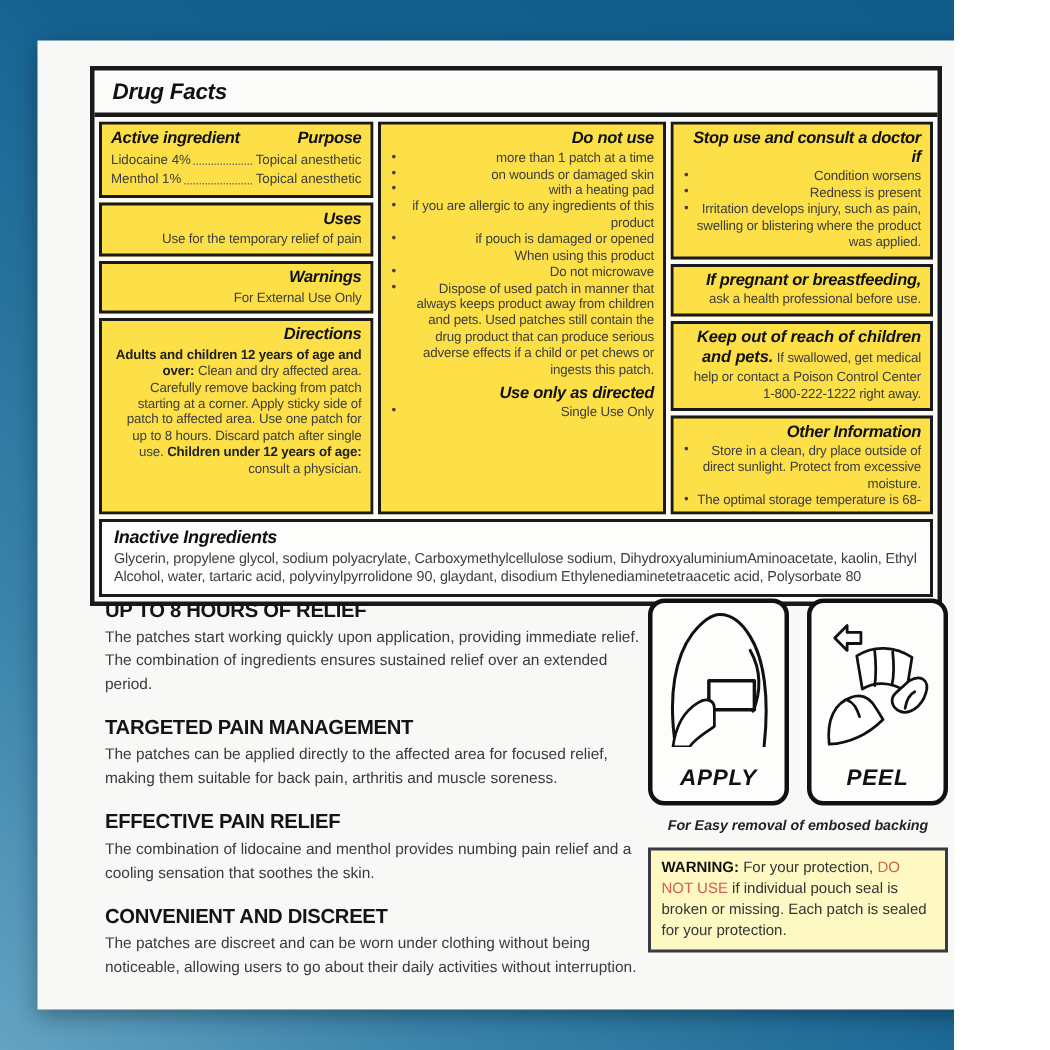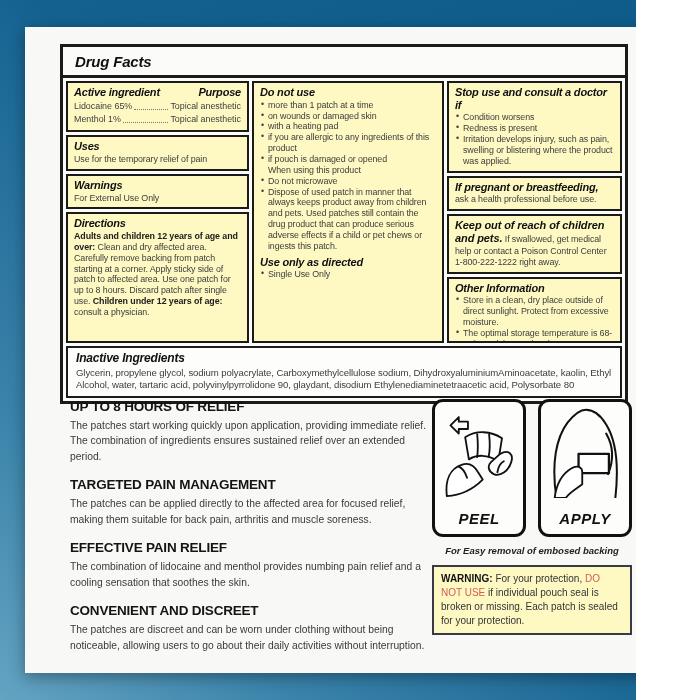--- a/index.html
+++ b/index.html
@@ -8,21 +8,21 @@
     background:linear-gradient(45deg,#64a3c2 0%,#3a83aa 22%,#146190 55%,#0f5c8a 100%);}
   .paper{position:absolute;left:25px;top:27px;width:640px;height:646px;
     background:#f8f8f6;box-shadow:0 4px 14px rgba(0,0,0,.35);}
   
   .dfbox{position:absolute;left:35px;top:17px;width:562px;border:3px solid #1a1a1a;background:#fbfbf9;}
   .df-title{font-size:15px;font-weight:700;font-style:italic;color:#111;
     padding:6px 12px 5px;border-bottom:3px solid #1a1a1a;letter-spacing:-.2px;}
   .df-cols{display:flex;gap:3px;padding:3px;height:262px;}
   .df-col{display:flex;flex-direction:column;gap:3px;overflow:hidden;}
   .c1{width:183px;} .c2{width:192px;} .c3{flex:1;}
-  .box{border:2px solid #1a1a1a;padding:3px 6px 4px;background:#fef9c3;overflow:hidden;}
+  .box{border:2px solid #1a1a1a;padding:3px 6px 4px;background:#fde047;overflow:hidden;text-align:right;}
   .grow{flex:1;}
   .h{font-size:11px;font-weight:700;font-style:italic;color:#101010;margin:0 0 1px;letter-spacing:-.2px;line-height:1.15;}
   .body,.bl{font-size:8.9px;color:#3d3d3d;line-height:1.22;letter-spacing:-.1px;margin:0;}
   .bl{position:relative;padding-left:8px;white-space:pre-line;}
   .bl::before{content:"•";position:absolute;left:1px;top:-1px;color:#3d3d3d;}
   .ai-head{display:flex;justify-content:space-between;}
   .ai-row{display:flex;align-items:flex-end;font-size:8.9px;color:#3d3d3d;line-height:1.5;}
   .dots{flex:1;border-bottom:1px dotted #777;margin:0 2px 3px;}
   b.inb{color:#202020;}
   .ih{font-weight:700;font-style:italic;font-size:11px;color:#101010;}
@@ -55,21 +55,21 @@
 
       <div class="df-cols">
 
         <div class="df-col c1">
           <div class="box">
             <div class="ai-head">
               <span class="h">Active ingredient</span>
               <span class="h">Purpose</span>
             </div>
             <div class="ai-row">
-              <span>Lidocaine 65%</span>
+              <span>Lidocaine 4%</span>
               <span class="dots"></span>
               <span>Topical anesthetic</span>
             </div>
             <div class="ai-row">
               <span>Menthol 1%</span>
               <span class="dots"></span>
               <span>Topical anesthetic</span>
             </div>
           </div>
 
@@ -152,43 +152,43 @@
       <div class="benefit">
         <h3>CONVENIENT AND DISCREET</h3>
         <p>The patches are discreet and can be worn under clothing without being noticeable, allowing users to go about their daily activities without interruption.</p>
       </div>
     </div>
 
     <div class="rightcol">
       <div class="iconrow">
         <div class="iconbox">
           <svg width="80" height="92" viewBox="0 0 86 100">
+            <g stroke="#111" fill="none" stroke-width="2.2" stroke-linejoin="round" stroke-linecap="round">
+              <path d="M12 100 C6 62 12 34 24 18 C32 8 38 4 44 4 C52 4 60 10 66 20 C76 36 80 64 76 100"></path>
+              <path d="M66 30 C74 44 74 60 68 74"></path>
+              <rect x="36" y="52" width="33" height="21" fill="#fff" stroke-width="2.5"></rect>
+              <path d="M10 100 C12 84 18 74 28 68 C34 64 40 66 40 72 L40 85 C32 91 26 94 22 100 Z" fill="#fff" stroke-width="2"></path>
+            </g>
+          </svg>
+          <div class="lbl">APPLY</div>
+        </div>
+        <div class="iconbox">
+          <svg width="80" height="92" viewBox="0 0 86 100">
             <g stroke="#111" fill="none" stroke-width="2" stroke-linejoin="round" stroke-linecap="round">
               <path d="M12 21 L21 12 L21 17 L31 17 L31 25 L21 25 L21 30 Z"></path>
               <path d="M28 34 C40 26 56 27 68 35 L64 60 C52 52 40 53 32 58 Z" fill="#fff"></path>
               <path d="M41 30.5 C42 40 42 48 41 55.5"></path>
               <path d="M54 31 C55 40 55 48 53.5 55"></path>
               <path d="M66 52 C75 47 81 52 78 61 C75 71 66 77 59 74 C53 71 52 65 56 61 Z" fill="#fff"></path>
               <path d="M63 72 C64 66 66 62 70 60"></path>
               <path d="M8 98 C6 80 12 68 24 64 C32 61 38 65 42 72 L47 80 C36 91 24 97 8 98 Z" fill="#fff"></path>
               <path d="M30 78 C28 72 26 68 21 66"></path>
             </g>
           </svg>
           <div class="lbl">PEEL</div>
         </div>
-        <div class="iconbox">
-          <svg width="80" height="92" viewBox="0 0 86 100">
-            <g stroke="#111" fill="none" stroke-width="2.2" stroke-linejoin="round" stroke-linecap="round">
-              <path d="M12 100 C6 62 12 34 24 18 C32 8 38 4 44 4 C52 4 60 10 66 20 C76 36 80 64 76 100"></path>
-              <path d="M66 30 C74 44 74 60 68 74"></path>
-              <rect x="36" y="52" width="33" height="21" fill="#fff" stroke-width="2.5"></rect>
-              <path d="M10 100 C12 84 18 74 28 68 C34 64 40 66 40 72 L40 85 C32 91 26 94 22 100 Z" fill="#fff" stroke-width="2"></path>
-            </g>
-          </svg>
-          <div class="lbl">APPLY</div>
-        </div>
       </div>
       <div class="caption">For Easy removal of embosed backing</div>
       <div class="warnbox"><span class="wb">WARNING:</span><span> For your protection, </span><span class="red">DO NOT USE</span><span> if individual pouch seal is broken or missing. Each patch is sealed for your protection.</span></div>
     </div>
 
   </div>
 </div>
 
 </body></html>

